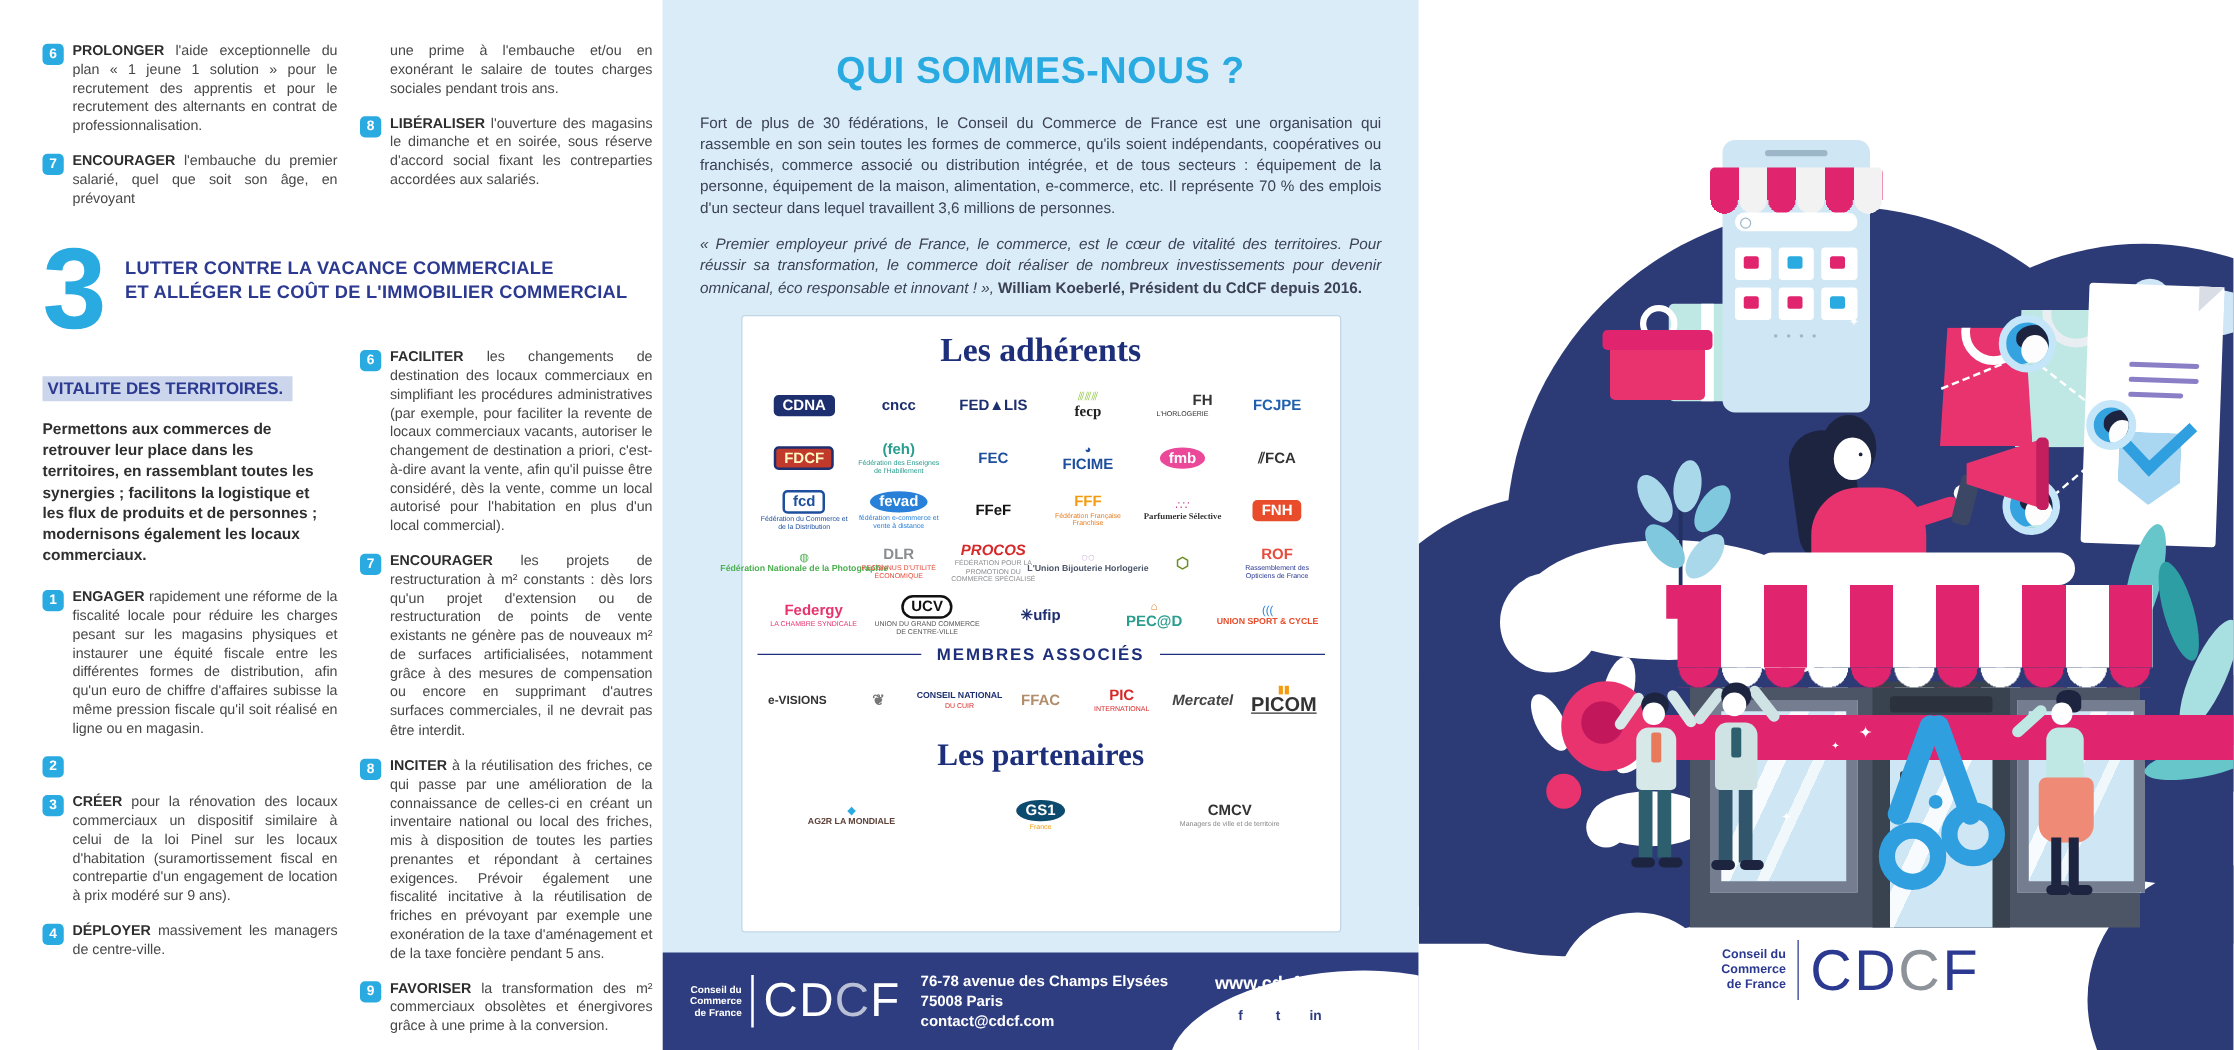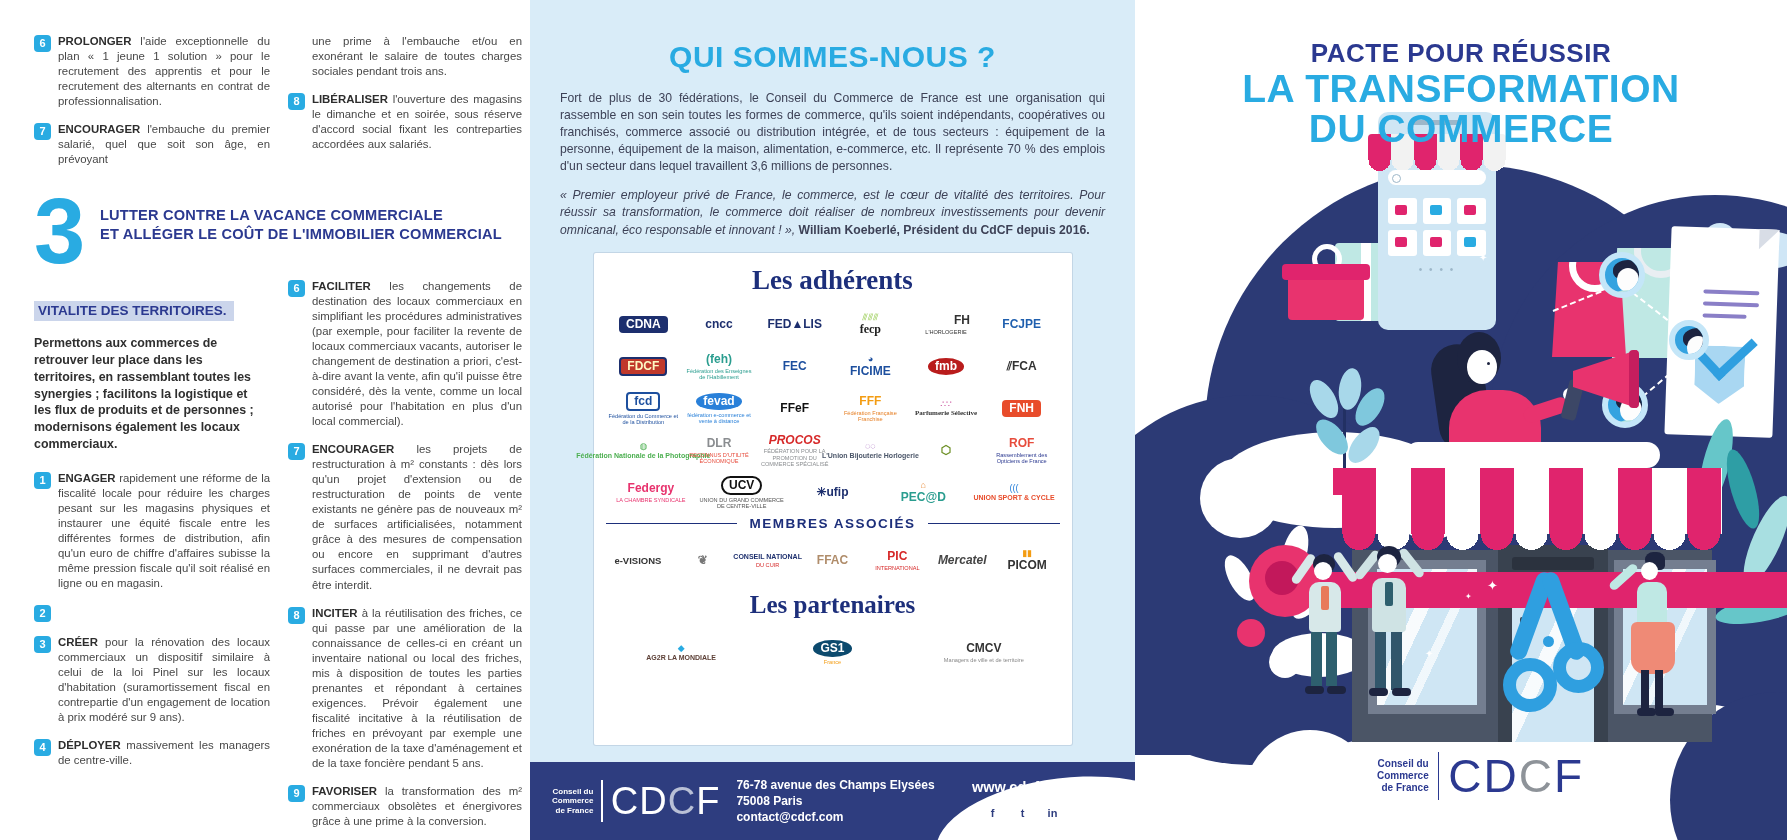--- a/index.html
+++ b/index.html
@@ -310,21 +310,21 @@
             <div class="logo-sub" style="color: rgb(42, 157, 143);">Fédération des Enseignes de l'Habillement</div>
           </div>
           <div class="logo">
             <div class="logo-label" style="color: rgb(29, 79, 158); font-size: 12px;">FEC</div>
           </div>
           <div class="logo">
             <div class="logo-top" style="color: rgb(29, 79, 158);">◕</div>
             <div class="logo-label" style="color: rgb(29, 79, 158); font-size: 12px;">FICIME</div>
           </div>
           <div class="logo">
-            <div class="logo-label" style="color: rgb(255, 255, 255); font-size: 12px; background: #b91c1c; padding: 2px 7px; border-radius: 50%;">fmb</div>
+            <div class="logo-label" style="color: rgb(255, 255, 255); font-size: 12px; background: #ec4899; padding: 2px 7px; border-radius: 50%;">fmb</div>
           </div>
           <div class="logo">
             <div class="logo-label" style="color: rgb(51, 51, 51); font-size: 12px;">⫽FCA</div>
           </div>
         </div>
       <div class="logo-row">
           <div class="logo">
             <div class="logo-label" style="color: rgb(29, 79, 158); font-size: 12px; border: 2px solid rgb(29, 79, 158); padding: 1px 6px; border-radius: 4px;">fcd</div>
             <div class="logo-sub" style="color: rgb(29, 79, 158);">Fédération du Commerce et de la Distribution</div>
           </div>
@@ -414,21 +414,21 @@
           </div>
           <div class="logo">
             <div class="logo-label" style="color: rgb(214, 40, 40); font-size: 12px;">PIC</div>
             <div class="logo-sub" style="color: rgb(214, 40, 40);">INTERNATIONAL</div>
           </div>
           <div class="logo">
             <div class="logo-label" style="color: rgb(68, 68, 68); font-size: 12px; font-style: italic;">Mercatel</div>
           </div>
           <div class="logo">
             <div class="logo-top" style="color: rgb(243, 156, 18);">▮▮</div>
-            <div class="logo-label" style="color: rgb(51, 51, 51); font-size: 12px;">PICOM</div>
+            <div class="logo-label" style="color: rgb(51, 51, 51); font-size: 16px; text-decoration: underline;">PICOM</div>
           </div>
         </div>
       <div class="serif-title small">Les partenaires</div>
       <div class="logo-row partners">
           <div class="logo">
             <div class="logo-top" style="color: rgb(41, 171, 226);">◆</div>
             <div class="logo-label" style="color: rgb(93, 64, 55); font-size: 7px;">AG2R LA MONDIALE</div>
           </div>
           <div class="logo">
             <div class="logo-label" style="color: rgb(255, 255, 255); font-size: 12px; background: #0c4a6e; padding: 2px 7px; border-radius: 50%;">GS1</div>
@@ -480,25 +480,20 @@
       <circle cx="295" cy="498" r="42" fill="#ffffff"></circle>
       <ellipse cx="185" cy="655" rx="48" ry="22" fill="#ffffff"></ellipse>
       <circle cx="150" cy="662" r="16" fill="#ffffff"></circle>
       <ellipse cx="395" cy="810" rx="300" ry="85" fill="#ffffff"></ellipse>
       <circle cx="175" cy="795" r="65" fill="#ffffff"></circle>
       <circle cx="575" cy="780" r="75" fill="#ffffff"></circle>
       <rect x="55" y="790" width="560" height="50" fill="#ffffff"></rect>
       <circle cx="643" cy="800" r="108" fill="#2c3a75"></circle>
     </svg>
 
-    <div class="rtitle">
-      <div class="l1">PACTE POUR RÉUSSIR</div>
-      <div class="l2">LA TRANSFORMATION</div>
-      <div class="l2">DU COMMERCE</div>
-    </div>
 
     <div class="abs phone">
       <div class="spk"></div>
       <div class="awn"></div>
       <div class="srch"></div>
       <div class="grid">
         <div class="tile"></div>
           <div class="tile"></div>
           <div class="tile"></div>
         <div class="tile"></div>

